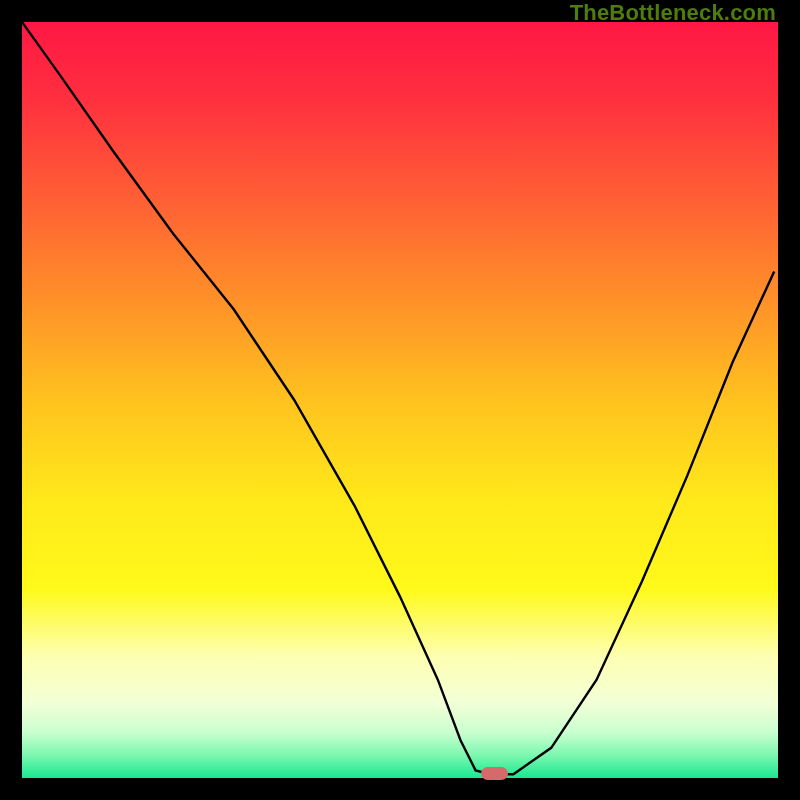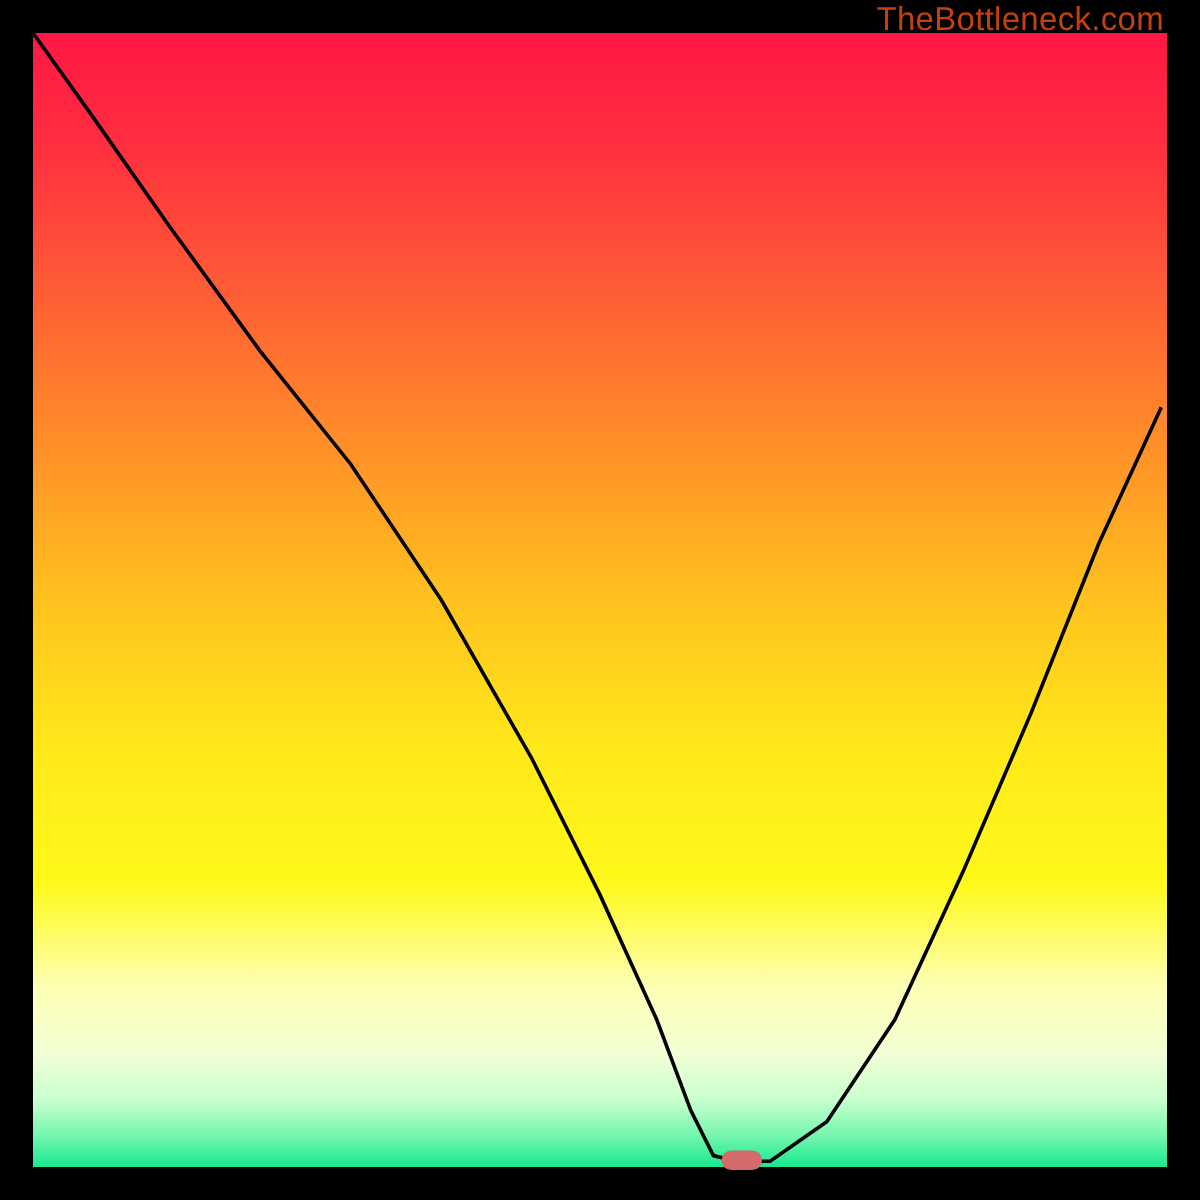--- a/index.html
+++ b/index.html
@@ -23,23 +23,23 @@
     position: absolute;
     left: 0;
     top: 0;
     width: 756px;
     height: 756px;
   }
   .watermark {
     position: absolute;
     top: 0px;
     right: 24px;
-    color: #c2410c;
+    color: #4d7c0f;
     font-size: 22px;
-    font-weight: 400;
+    font-weight: 700;
     letter-spacing: 0.2px;
   }
   .marker {
     position: absolute;
     background: #d46a6a;
     border-radius: 8px;
   }
   svg { display: block; }
 </style>
 </head>

